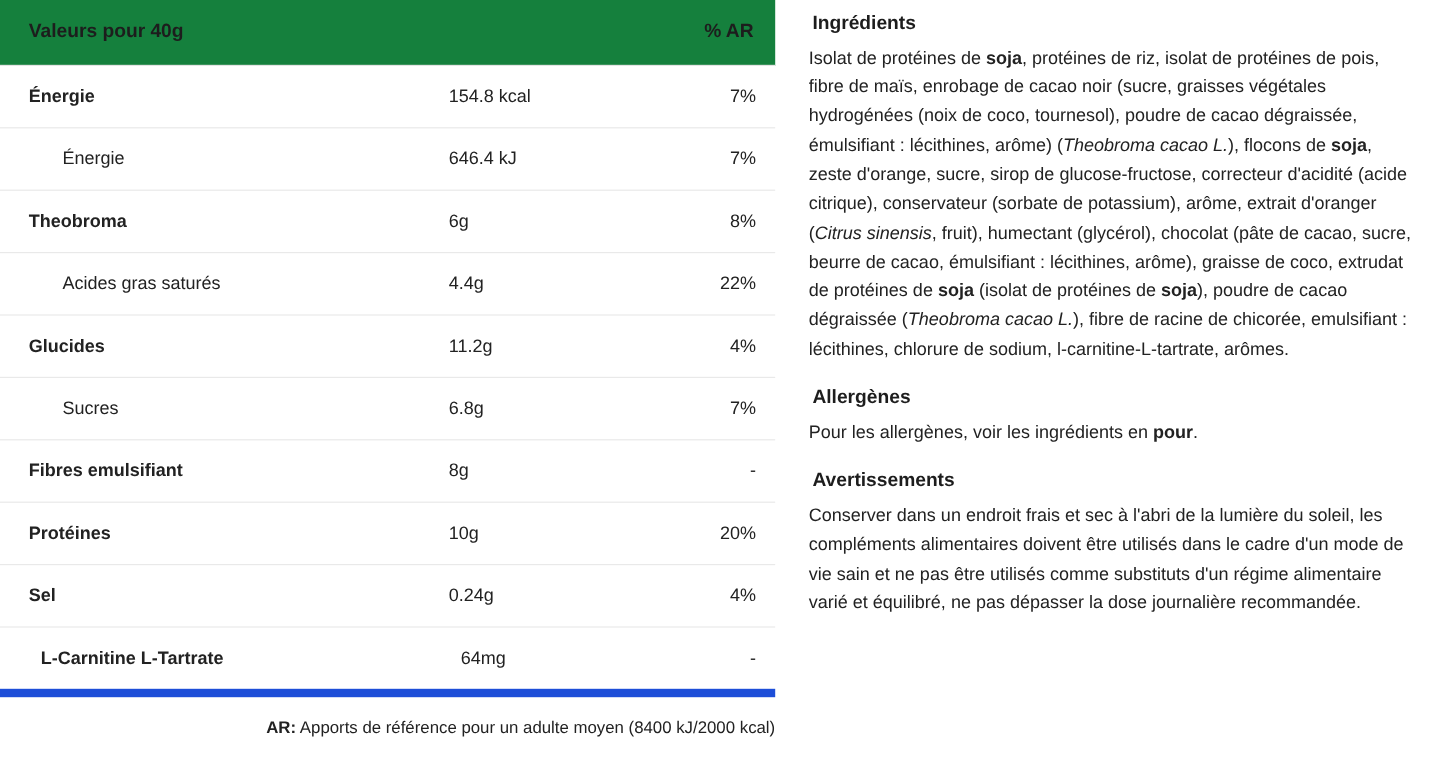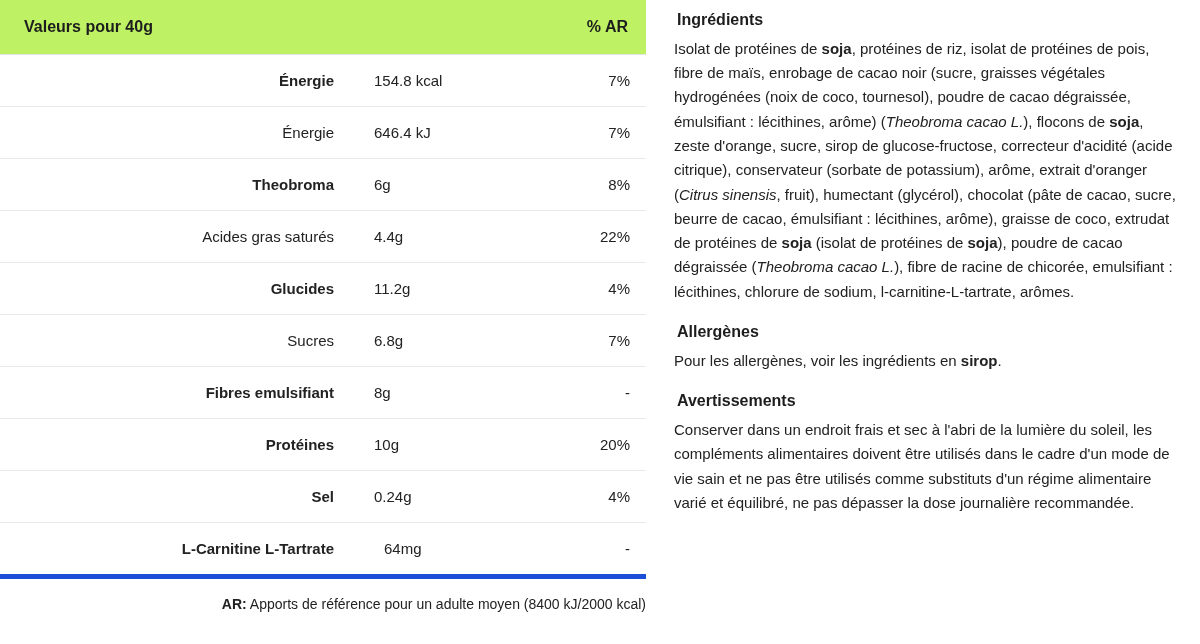--- a/index.html
+++ b/index.html
@@ -30,21 +30,21 @@
     padding: 4px 18px 0 28px;
   }
 
   
   table.nutrition {
     width: 646px;
     border-collapse: collapse;
     font-size: 15px;
   }
   table.nutrition thead th {
-    background: #bef264;
+    background: #15803d;
     font-weight: bold;
     font-size: 16px;
     color: #1d1d1d;
     padding: 18px 16px 18px 24px;
     text-align: left;
     border-bottom: 1px solid #e4e4e4;
   }
   table.nutrition thead th.col-val {
     text-align: right;
     padding-right: 18px;
@@ -54,24 +54,24 @@
     padding-right: 18px;
     width: 96px;
   }
   table.nutrition td {
     padding: 17px 16px 17px 24px;
     border-bottom: 1px solid #e9e9e9;
     color: #222222;
     vertical-align: middle;
   }
   table.nutrition tr:last-child td {
-    border-bottom: 5px solid #1d4ed8;
+    border-bottom: 7px solid #1d4ed8;
     padding-left: 34px;
   }
-  td.label { text-align: right; }
+  td.label { text-align: left; }
   td.label.lvl0 { font-weight: bold; }
   td.label.lvl1 { font-weight: normal; padding-left: 52px; }
   td.value {
     text-align: left;
     width: 200px;
     padding-right: 18px;
     white-space: nowrap;
   }
   td.ar {
     text-align: right;
@@ -176,19 +176,19 @@
     <div class="footnote">
       <b>AR:</b><span> Apports de référence pour un adulte moyen (8400 kJ/2000 kcal)</span>
     </div>
   </div>
 
   <div class="right-col">
     <h3 class="section-title">Ingrédients</h3>
     <p class="body-text" id="ingredients-text"><span>Isolat de protéines de </span><b>soja</b><span>, protéines de riz, isolat de protéines de pois, fibre de maïs, enrobage de cacao noir (sucre, graisses végétales hydrogénées (noix de coco, tournesol), poudre de cacao dégraissée, émulsifiant : lécithines, arôme) (</span><i>Theobroma cacao L.</i><span>), flocons de </span><b>soja</b><span>, zeste d'orange, sucre, sirop de glucose-fructose, correcteur d'acidité (acide citrique), conservateur (sorbate de potassium), arôme, extrait d'oranger (</span><i>Citrus sinensis</i><span>, fruit), humectant (glycérol), chocolat (pâte de cacao, sucre, beurre de cacao, émulsifiant : lécithines, arôme), graisse de coco, extrudat de protéines de </span><b>soja</b><span> (isolat de protéines de </span><b>soja</b><span>), poudre de cacao dégraissée (</span><i>Theobroma cacao L.</i><span>), fibre de racine de chicorée, emulsifiant : lécithines, chlorure de sodium, l-carnitine-L-tartrate, arômes.</span></p>
 
     <h3 class="section-title spaced">Allergènes</h3>
-    <p class="body-text"><span>Pour les allergènes, voir les ingrédients en </span><b>sirop</b><span>.</span></p>
+    <p class="body-text"><span>Pour les allergènes, voir les ingrédients en </span><b>pour</b><span>.</span></p>
 
     <h3 class="section-title spaced">Avertissements</h3>
     <p class="body-text">Conserver dans un endroit frais et sec à l'abri de la lumière du soleil, les compléments alimentaires doivent être utilisés dans le cadre d'un mode de vie sain et ne pas être utilisés comme substituts d'un régime alimentaire varié et équilibré, ne pas dépasser la dose journalière recommandée.</p>
   </div>
 
 </div>
 
 </body></html>

